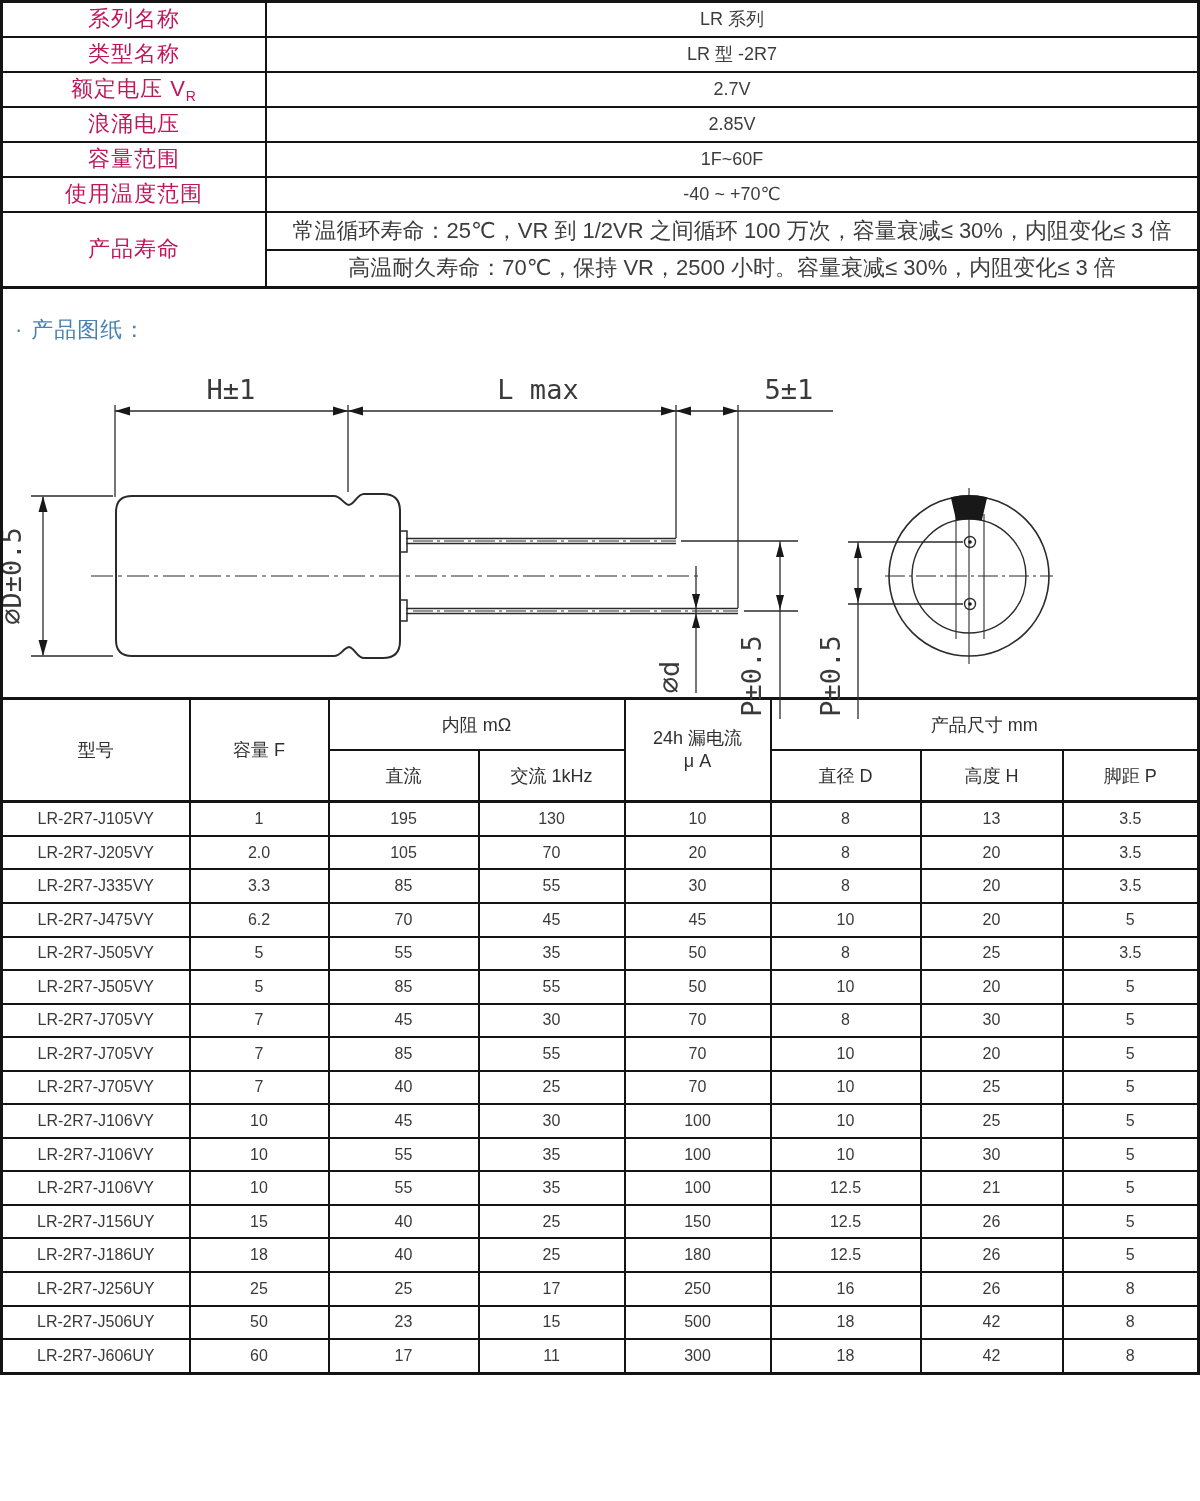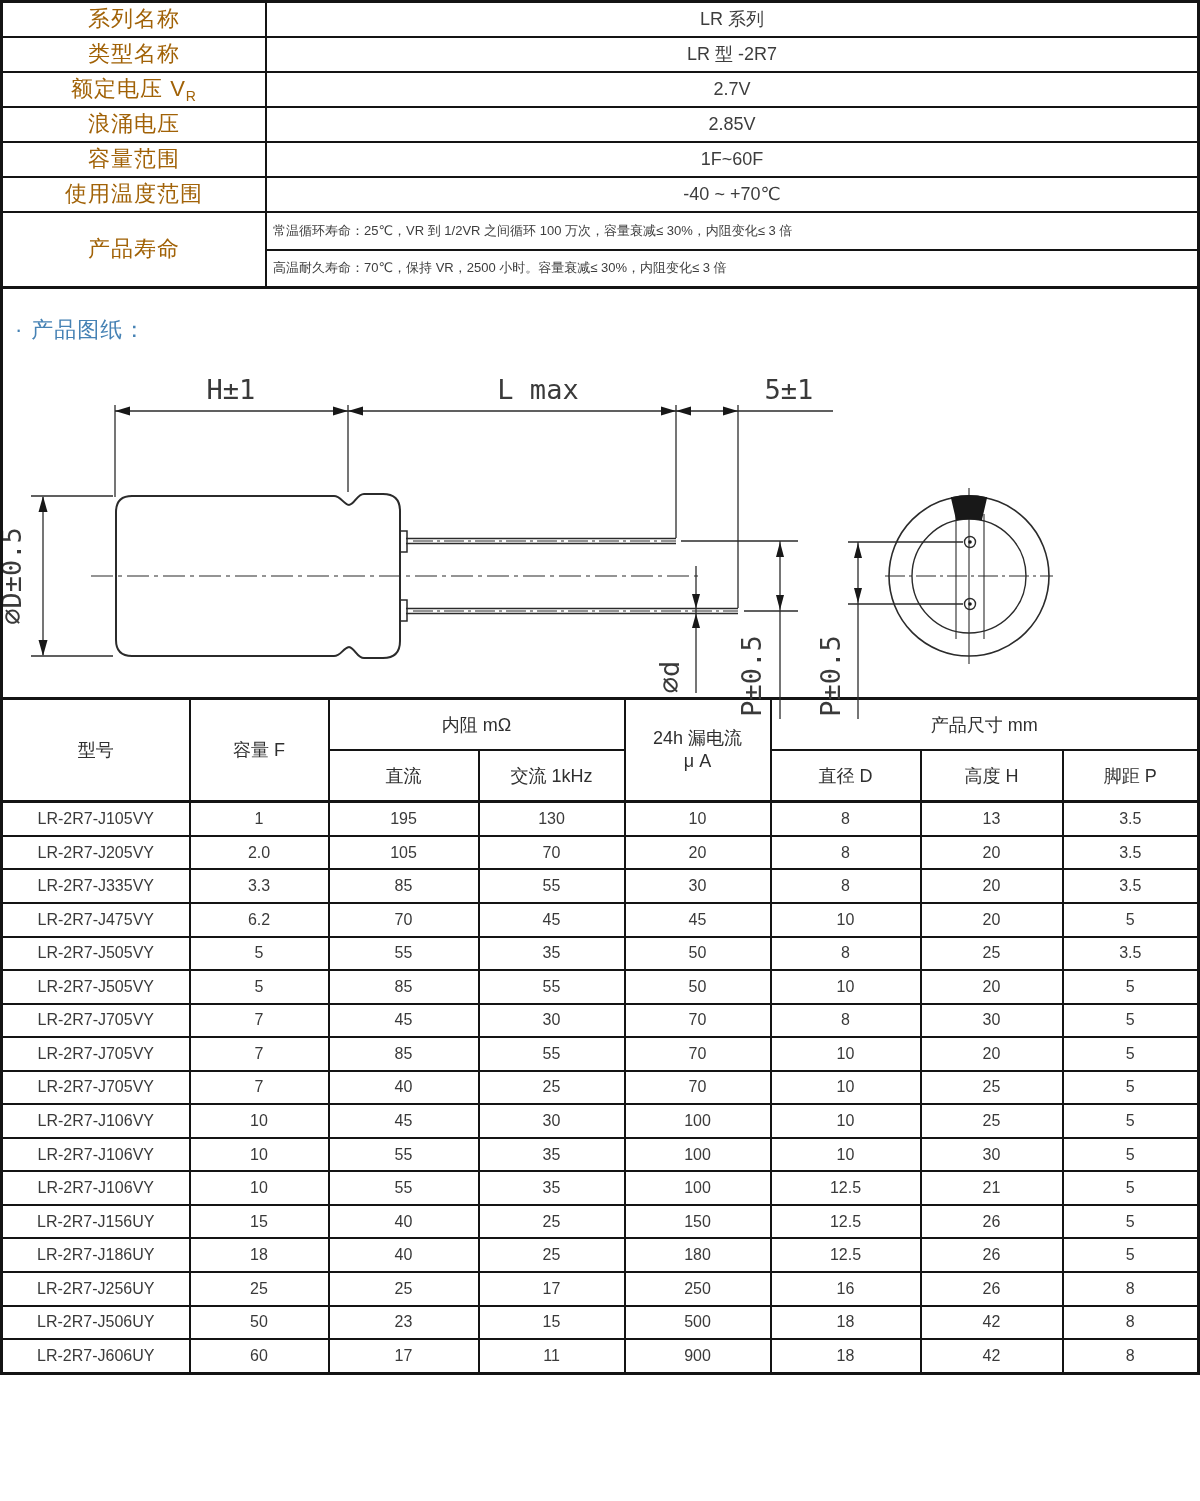--- a/index.html
+++ b/index.html
@@ -8,26 +8,26 @@
     font-family:"Liberation Sans","DejaVu Sans",sans-serif;
     position:relative;overflow:hidden;
   }
   
   table{border-collapse:collapse;table-layout:fixed;}
   .spec-table{width:1200px;border:3px solid #141414;}
   .spec-table th,.spec-table td{border:2px solid #141414;padding:0 6px;}
   .spec-table tr{height:35px;}
   .spec-table tr.life-row{height:38px;}
   .spec-label{
-    width:250px;font-size:22px;font-weight:normal;color:#a16207;
+    width:250px;font-size:22px;font-weight:normal;color:#be185d;
     text-align:center;letter-spacing:1px;
   }
   .spec-label sub{font-size:14px;}
   .spec-value{font-size:18px;color:#3d3d3d;text-align:center;}
-  .life-cell{font-size:13px;color:#3d3d3d;}
+  .life-cell{font-size:22px;color:#3d3d3d;text-align:center;}
   
   .middle{
     height:408px;border-left:3px solid #141414;border-right:3px solid #141414;
     box-sizing:border-box;padding-top:26px;
   }
   .section-title{
     color:#4682b4;font-size:22px;line-height:30px;padding-left:12px;
     letter-spacing:1px;
   }
   .section-title .bullet{font-size:22px;margin-right:8px;}
@@ -361,21 +361,21 @@
           <td>500</td>
           <td>18</td>
           <td>42</td>
           <td>8</td>
         </tr>
         <tr>
           <td>LR-2R7-J606UY</td>
           <td>60</td>
           <td>17</td>
           <td>11</td>
-          <td>900</td>
+          <td>300</td>
           <td>18</td>
           <td>42</td>
           <td>8</td>
         </tr>
       </tbody>
   </table>
 
 </div>
 
 </body></html>

